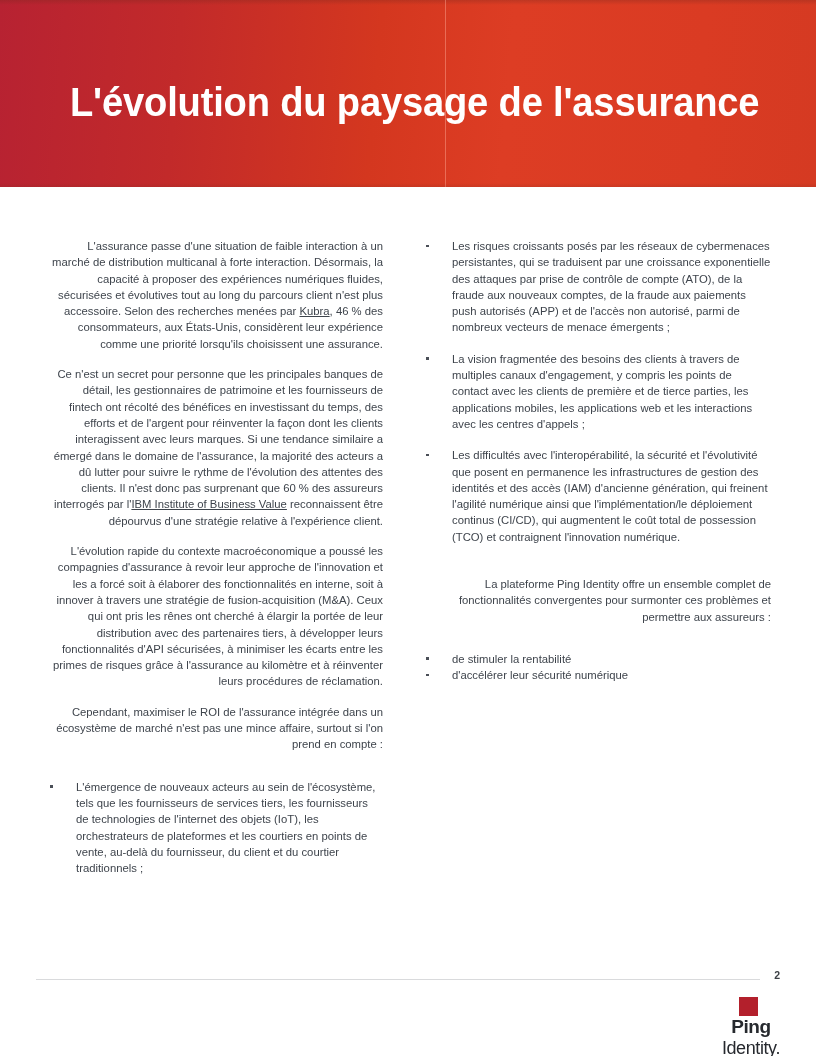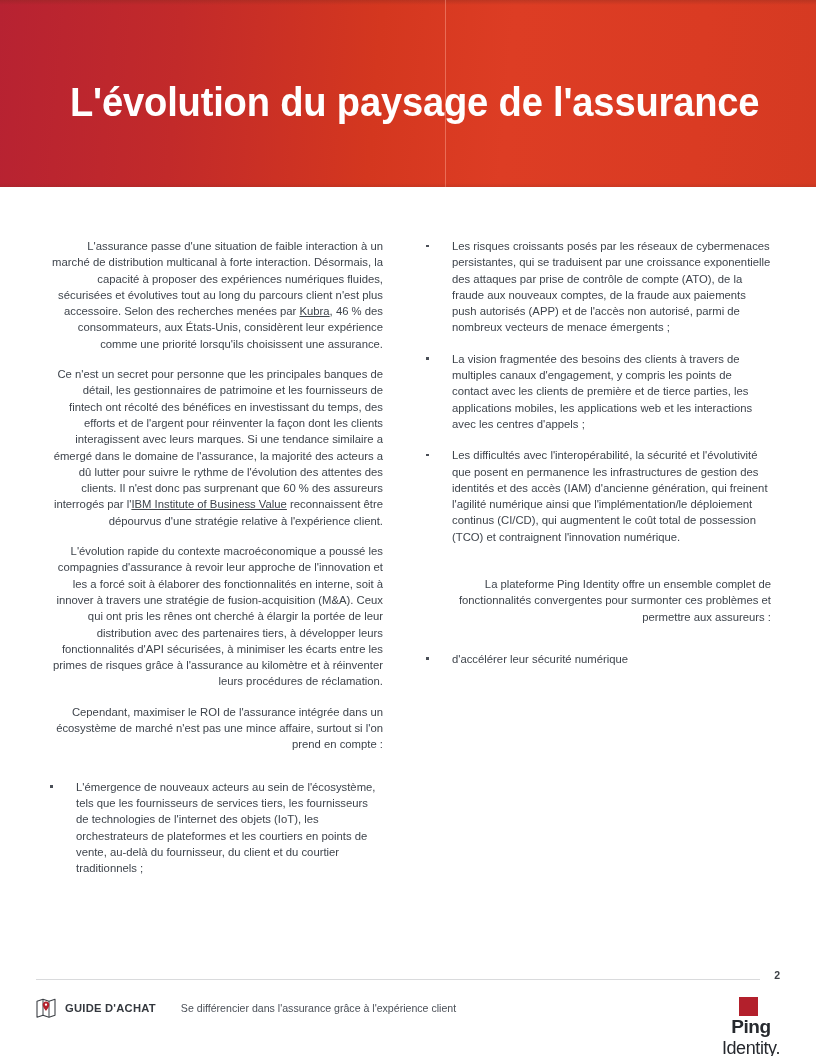--- a/index.html
+++ b/index.html
@@ -250,42 +250,33 @@
     </ul>
 
     <div class="spacer-16"></div>
 
     <p class="para">La plateforme Ping Identity offre un ensemble complet de fonctionnalités convergentes pour surmonter ces problèmes et permettre aux assureurs :</p>
 
     <div class="spacer-12"></div>
 
     <ul class="bullets compact">
       <li>
+        <span>de stimuler la rentabilité</span>
+      </li>
+      <li>
         <span>d'accélérer leur sécurité numérique</span>
       </li>
     </ul>
 
   </section>
 </main>
 
 <footer class="footer">
   <div class="footer-rule"></div>
   <div class="page-number">2</div>
 
-  <div class="footer-left">
-    <span>
-      <svg class="map-icon" viewBox="0 0 20 21" xmlns="http://www.w3.org/2000/svg">
-        <path d="M1 4.2 L7 2.2 L13 4.2 L19 2.2 L19 18.2 L13 20.2 L7 18.2 L1 20.2 Z" fill="#ffffff" stroke="#3c4046" stroke-width="1.1" stroke-linejoin="round"></path>
-        <path d="M7 2.2 L7 18.2 M13 4.2 L13 20.2" stroke="#3c4046" stroke-width="1"></path>
-        <path d="M10 4.4 c2 0 3.3 1.5 3.3 3.3 c0 2.4 -3.3 6.1 -3.3 6.1 s-3.3 -3.7 -3.3 -6.1 c0 -1.8 1.3 -3.3 3.3 -3.3 z" fill="#b3202c"></path>
-        <circle cx="10" cy="7.7" r="1.15" fill="#ffffff"></circle>
-      </svg>
-    </span>
-    <span class="guide-label">GUIDE D'ACHAT</span>
-    <span class="footer-tagline">Se différencier dans l'assurance grâce à l'expérience client</span>
-  </div>
 
   <div class="brand">
     <span class="brand-square"></span>
     <span class="brand-ping">Ping</span>
     <span class="brand-identity">Identity.</span>
   </div>
 </footer>
 
 </body></html>

